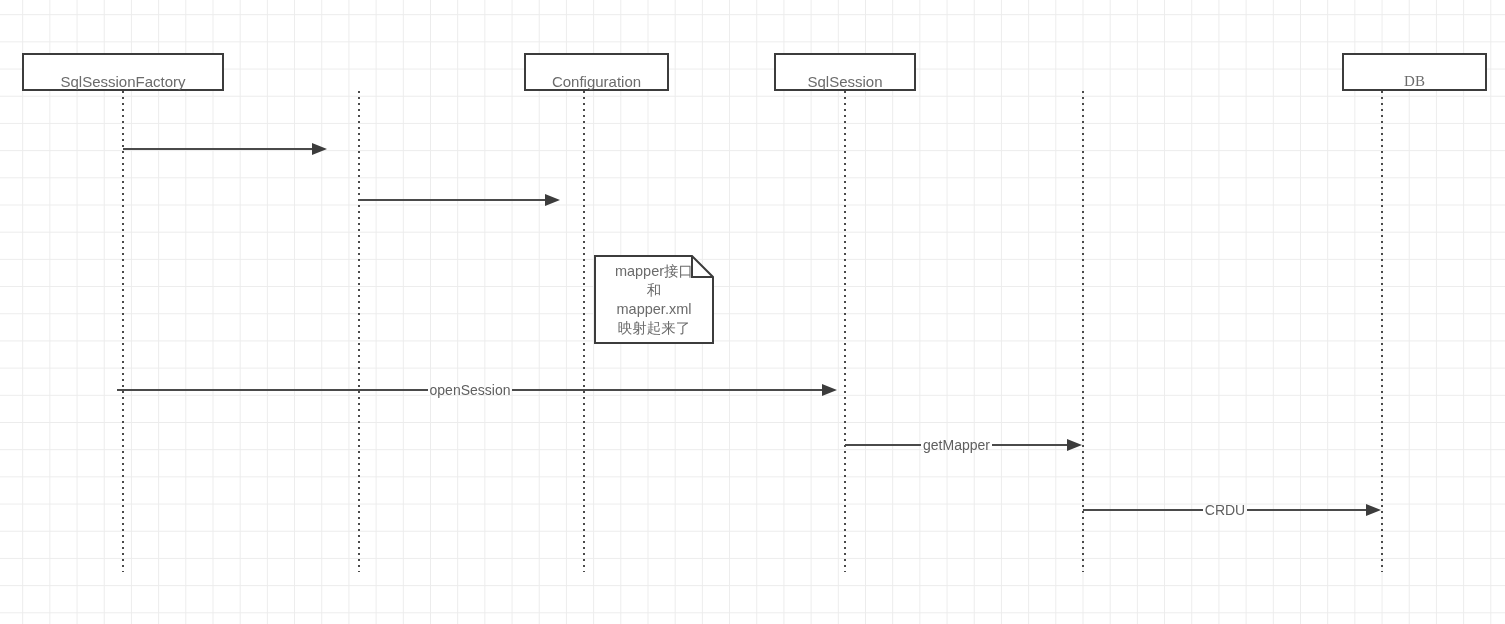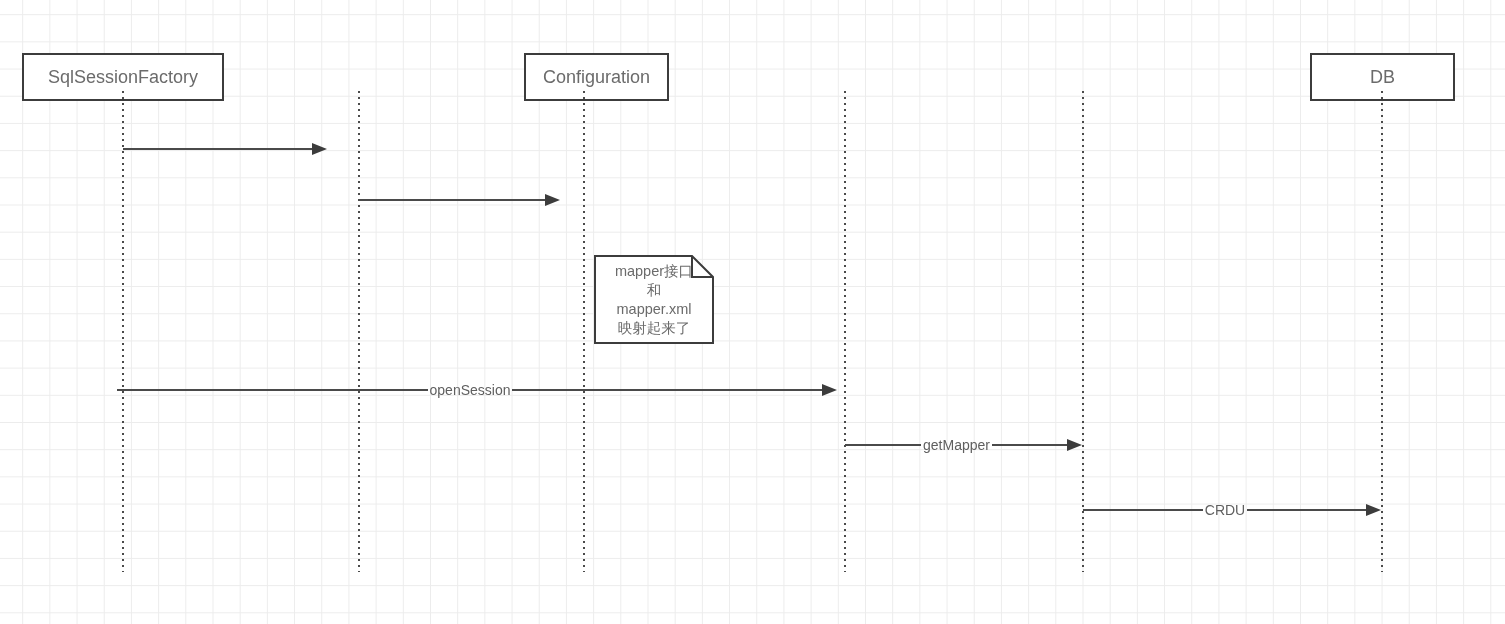--- a/index.html
+++ b/index.html
@@ -21,28 +21,28 @@
       linear-gradient(to right, #ececec 1px, transparent 1px),
       linear-gradient(to bottom, #ececec 1px, transparent 1px);
     background-size: 27.2px 27.2px;
     background-position: -5px -13px;
   }
 
   
   .actor-box {
     position: absolute;
     box-sizing: border-box;
-    height: 48px;
+    height: 38px;
     background: #ffffff;
     border: 2px solid #3c3c3c;
     display: flex;
-    align-items: center;
+    align-items: flex-end;
     justify-content: center;
     color: #6b6b6b;
-    font-size: 18px;
+    font-size: 15px;
     line-height: 1;
     white-space: nowrap;
   }
 
   
   .lifeline {
     position: absolute;
     width: 2px;
     background-image: linear-gradient(
       to bottom,
@@ -114,23 +114,26 @@
 
 <div class="actor-box" style="left: 22px; top: 53px; width: 202px;">
       <span>SqlSessionFactory</span>
     </div>
     <div class="lifeline" style="left: 122px; top: 91px; height: 481px;"></div>
     <div class="lifeline" style="left: 358px; top: 91px; height: 481px;"></div>
     <div class="actor-box" style="left: 512px; top: 53px; width: 145px; margin-left: 12px;">
       <span>Configuration</span>
     </div>
     <div class="lifeline" style="left: 583px; top: 91px; height: 481px;"></div>
+    <div class="actor-box" style="left: 774px; top: 53px; width: 142px;">
+      <span>SqlSession</span>
+    </div>
     <div class="lifeline" style="left: 844px; top: 91px; height: 481px;"></div>
     <div class="lifeline" style="left: 1082px; top: 91px; height: 481px;"></div>
-    <div class="actor-box" style="left: 1310px; top: 53px; width: 145px;">
+    <div class="actor-box" style="left: 1342px; top: 53px; width: 145px; font-family: Liberation Serif, serif;">
       <span>DB</span>
     </div>
     <div class="lifeline" style="left: 1381px; top: 91px; height: 481px;"></div>
     <div class="msg" style="left: 123px; top: 139px; width: 204px;">
       <div class="seg"></div>
       <div class="head"></div>
     </div>
     <div class="msg" style="left: 359px; top: 190px; width: 201px;">
       <div class="seg"></div>
       <div class="head"></div>

